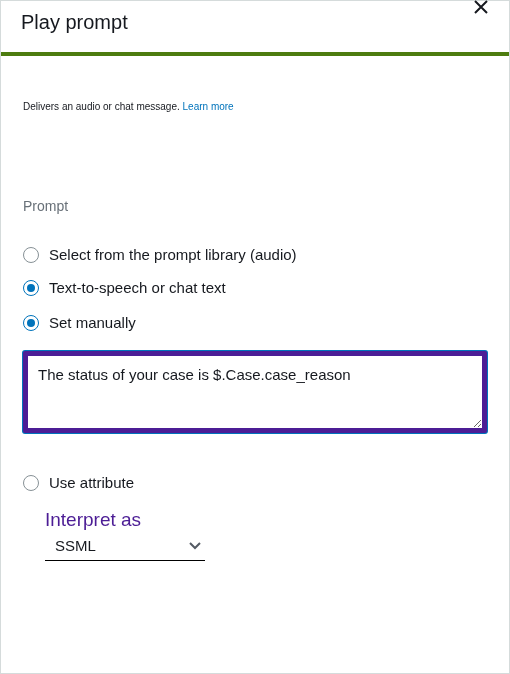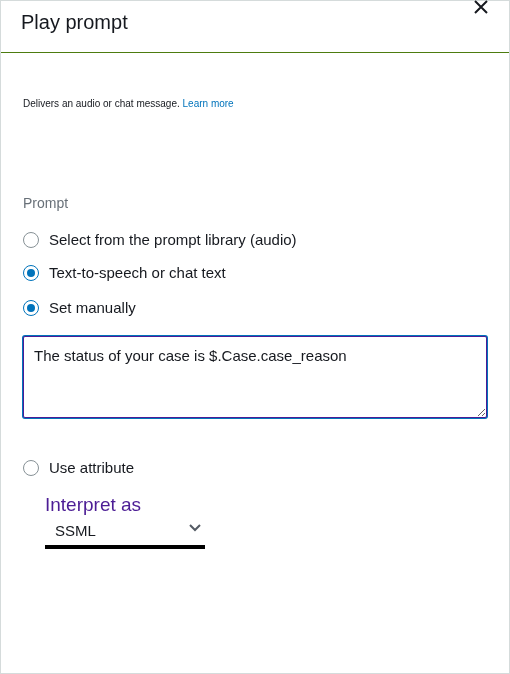--- a/index.html
+++ b/index.html
@@ -20,21 +20,21 @@
       background: #fff;
       display: flex;
       flex-direction: column;
       position: relative;
     }
     .header {
       display: flex;
       align-items: center;
       justify-content: space-between;
       padding: 10px 20px 18px 20px;
-      border-bottom: 1px solid #4d7c0f;
+      border-bottom: 4px solid #4d7c0f;
     }
     .header-title {
       font-size: 20px;
       font-weight: 400;
       color: #16191f;
     }
     .close-btn {
       position: absolute;
       top: -4px;
       right: 18px;
@@ -62,21 +62,21 @@
     }
     .description .link {
       color: #0073bb;
       text-decoration: none;
       cursor: pointer;
     }
     .section-label {
       font-size: 14px;
       color: #687078;
       margin-top: 84px;
-      margin-bottom: 20px;
+      margin-bottom: 32px;
     }
     .radio-group {
       display: flex;
       flex-direction: column;
       gap: 16px;
     }
     .radio-item {
       display: flex;
       align-items: center;
       gap: 10px;
@@ -111,21 +111,21 @@
       display: flex;
       flex-direction: column;
       gap: 16px;
     }
     .textarea-wrap {
       margin-top: 4px;
     }
     .textarea {
       width: 100%;
       min-height: 82px;
-      border: 1px solid #4c1d95;
+      border: 5px solid #4c1d95;
       border-radius: 2px;
       padding: 8px 10px;
       font-family: inherit;
       font-size: 15px;
       color: #16191f;
       resize: both;
       outline: none;
       box-shadow: 0 0 0 1px #0073bb;
       line-height: 1.4;
     }
@@ -135,22 +135,23 @@
     .interpret-section {
       margin-left: 22px;
       margin-top: 18px;
     }
     .interpret-label {
       font-size: 19px;
       color: #4c1d95;
     }
     .select-wrap {
       display: inline-flex;
+      align-items: center;
       gap: 82px;
-      border-bottom: 4px solid #000000;
+      border-bottom: 1px solid #000000;
       padding: 6px 4px 6px 10px;
       cursor: pointer;
       min-width: 160px;
       justify-content: space-between;
     }
     .select-value {
       font-size: 15px;
       color: #16191f;
     }
     .chevron {

